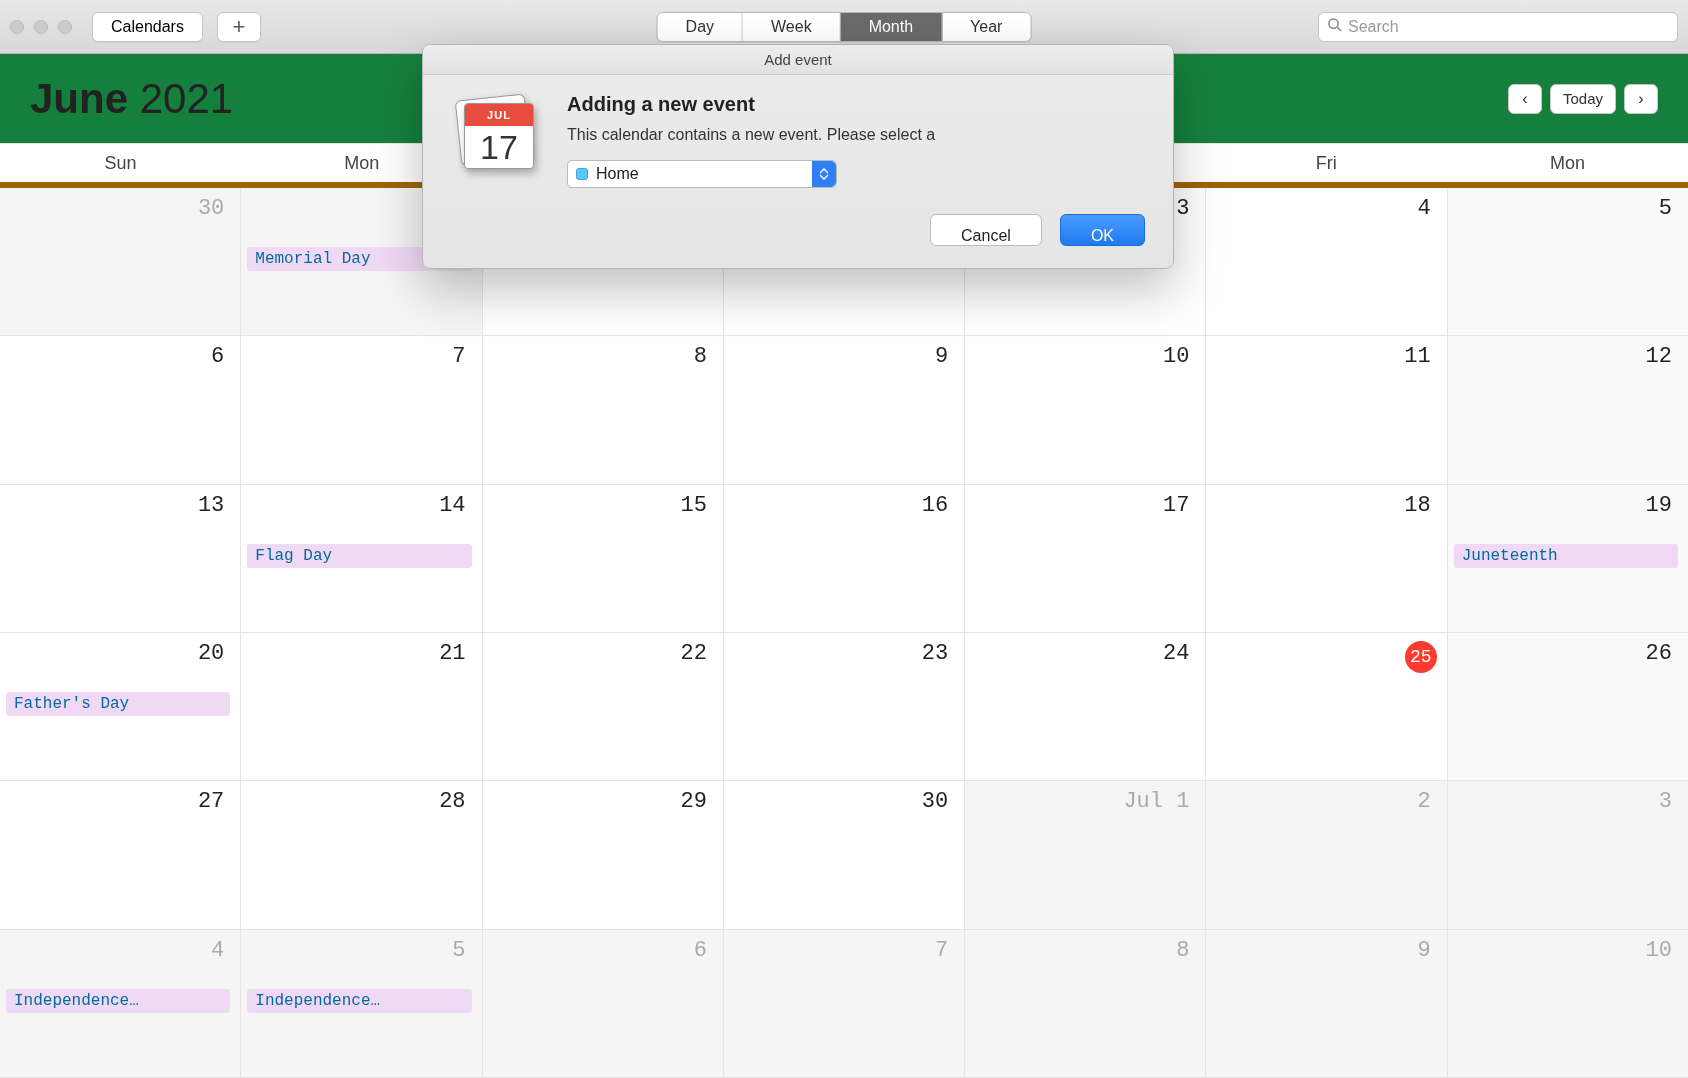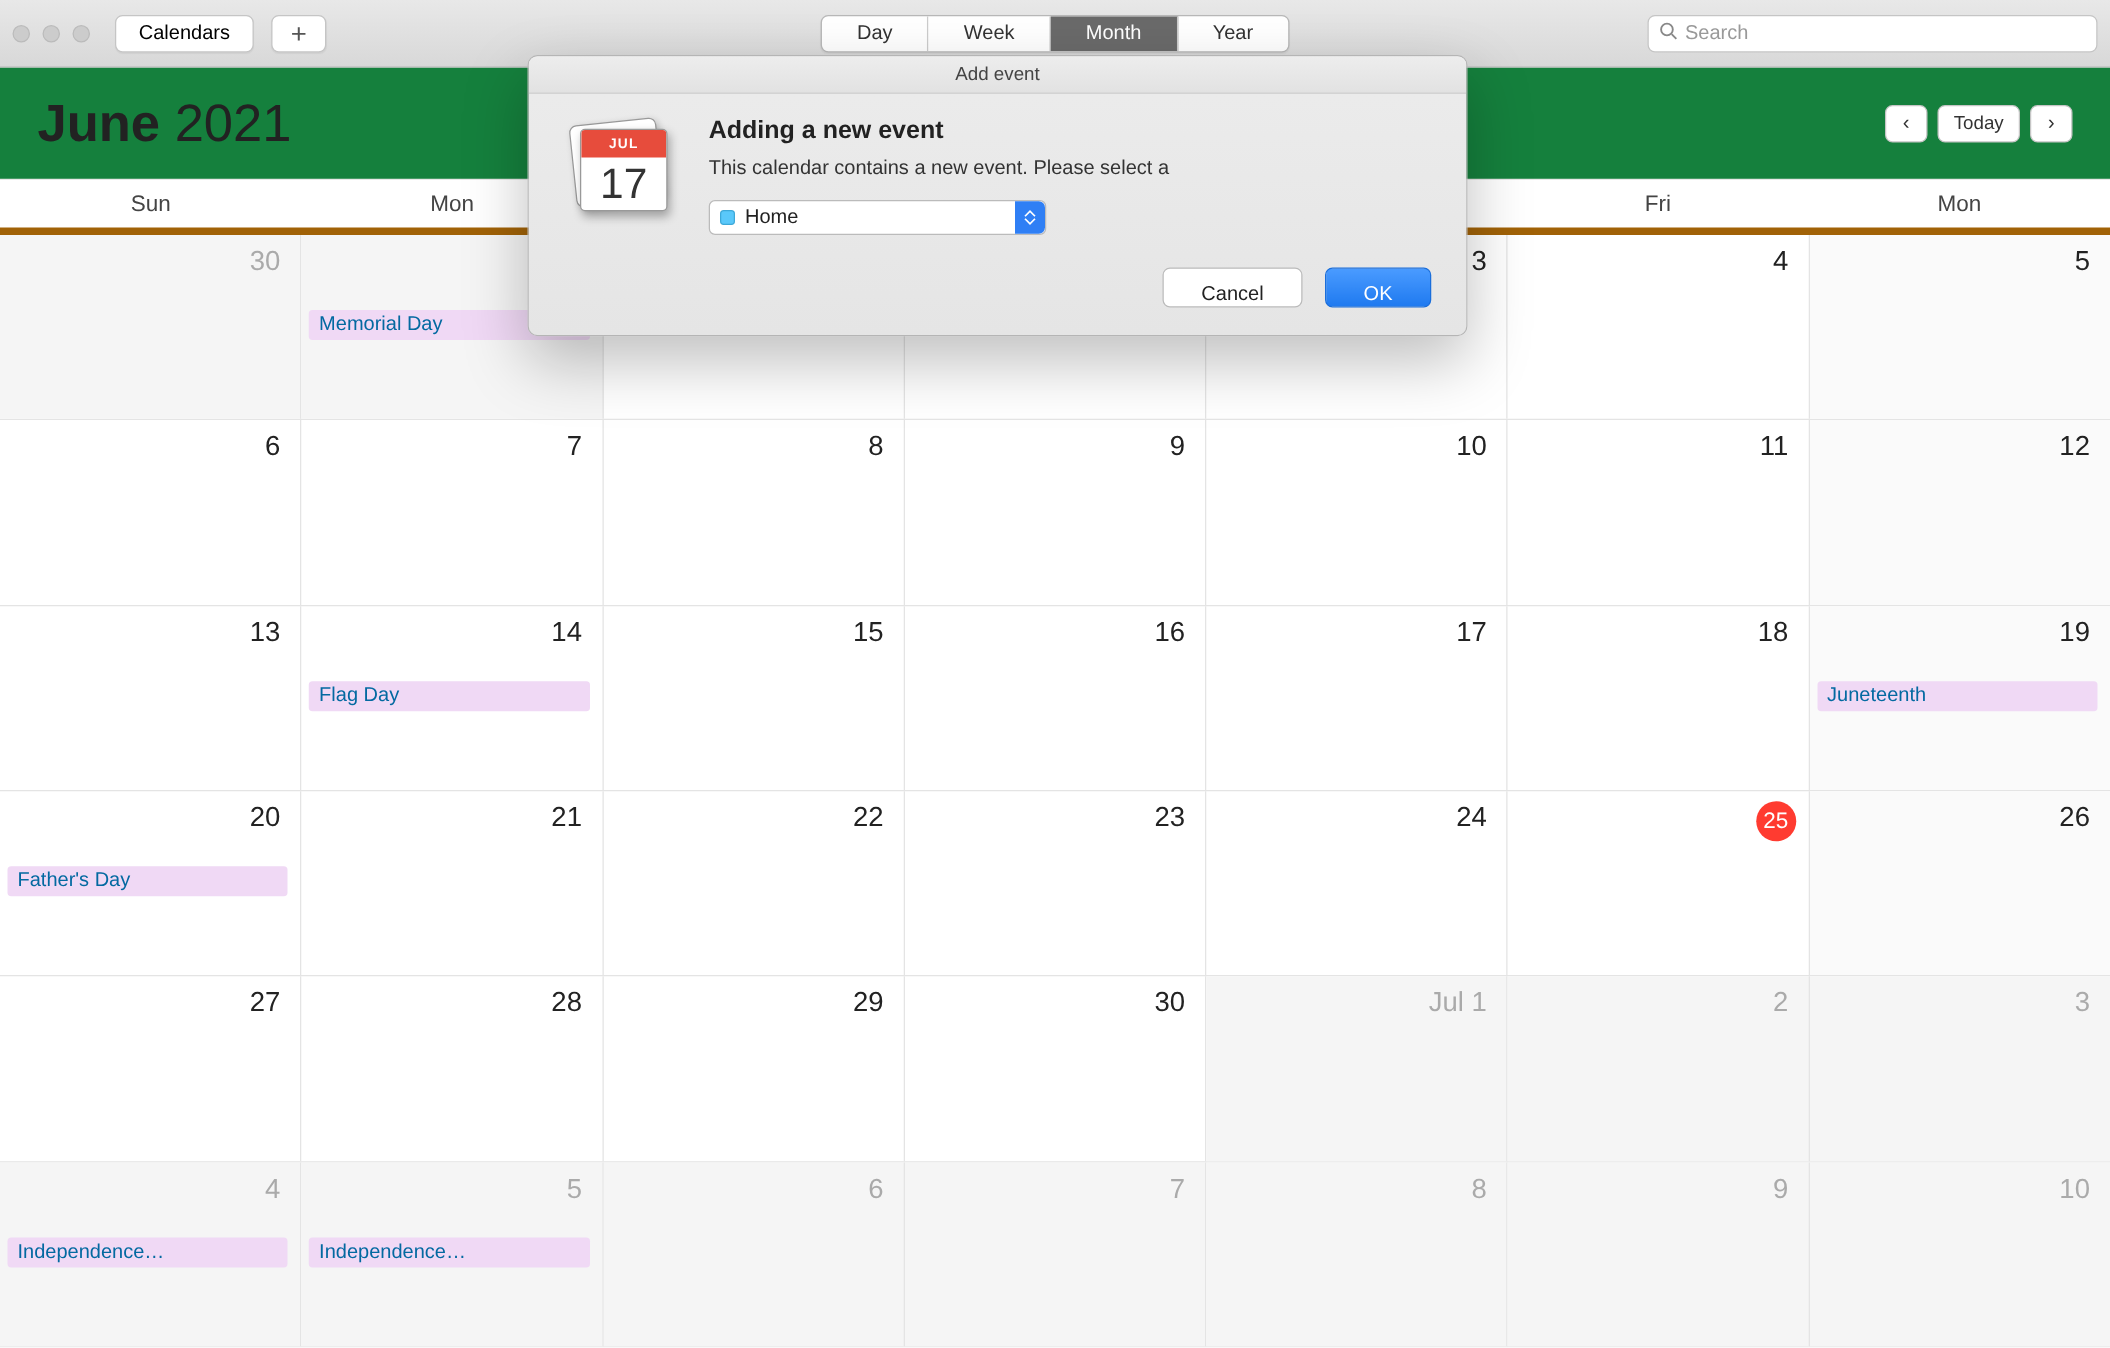--- a/index.html
+++ b/index.html
@@ -27,21 +27,21 @@
 .month-title strong { font-weight: 700; }
 .nav-group { margin-left: auto; display: flex; gap: 8px; }
 .nav-btn { background: #fff; border: 1px solid #c5c5c5; border-radius: 6px; height: 30px; padding: 0 12px; display: flex; align-items: center; justify-content: center; font-size: 15px; color: #333; cursor: pointer; }
 .nav-btn.arrow { width: 34px; padding: 0; font-size: 16px; }
 
 
 .weekday-row { display: flex; height: 44px; align-items: center; border-bottom: 6px solid #a16207; }
 .weekday { flex: 1; text-align: center; font-size: 18px; color: #444; }
 
 
-.grid { display: flex; flex-direction: column; height: calc(1078px - 54px - 90px - 44px); }
+.grid { display: flex; flex-direction: column; height: calc(1078px - 54px - 90px - 44px); font-family: Liberation Mono, monospace; }
 .week { display: flex; flex: 1; border-bottom: 1px solid #e4e4e4; }
 .day { flex: 1; border-right: 1px solid #e4e4e4; padding: 8px 10px 4px 6px; position: relative; display: flex; flex-direction: column; overflow: hidden; }
 .day:last-child { border-right: none; }
 .day.dim { background: #f5f5f5; }
 .day.dim .day-num { color: #aaa; }
 .day.weekend-dim { background: #fafafa; }
 .day-num { font-size: 22px; color: #222; text-align: right; padding-right: 6px; direction: ltr; }
 .day-num.today { background: #ff3b30; color: #fff; width: 32px; height: 32px; border-radius: 50%; display: inline-flex; align-items: center; justify-content: center; margin-left: auto; font-size: 18px; padding: 0; }
 .day-num-row { display: flex; justify-content: flex-end; }
 .event-pill { background: #f0d9f5; color: #0369a1; font-size: 16px; padding: 3px 8px; border-radius: 3px; margin-top: 26px; white-space: nowrap; overflow: hidden; text-overflow: ellipsis; cursor: pointer; }

